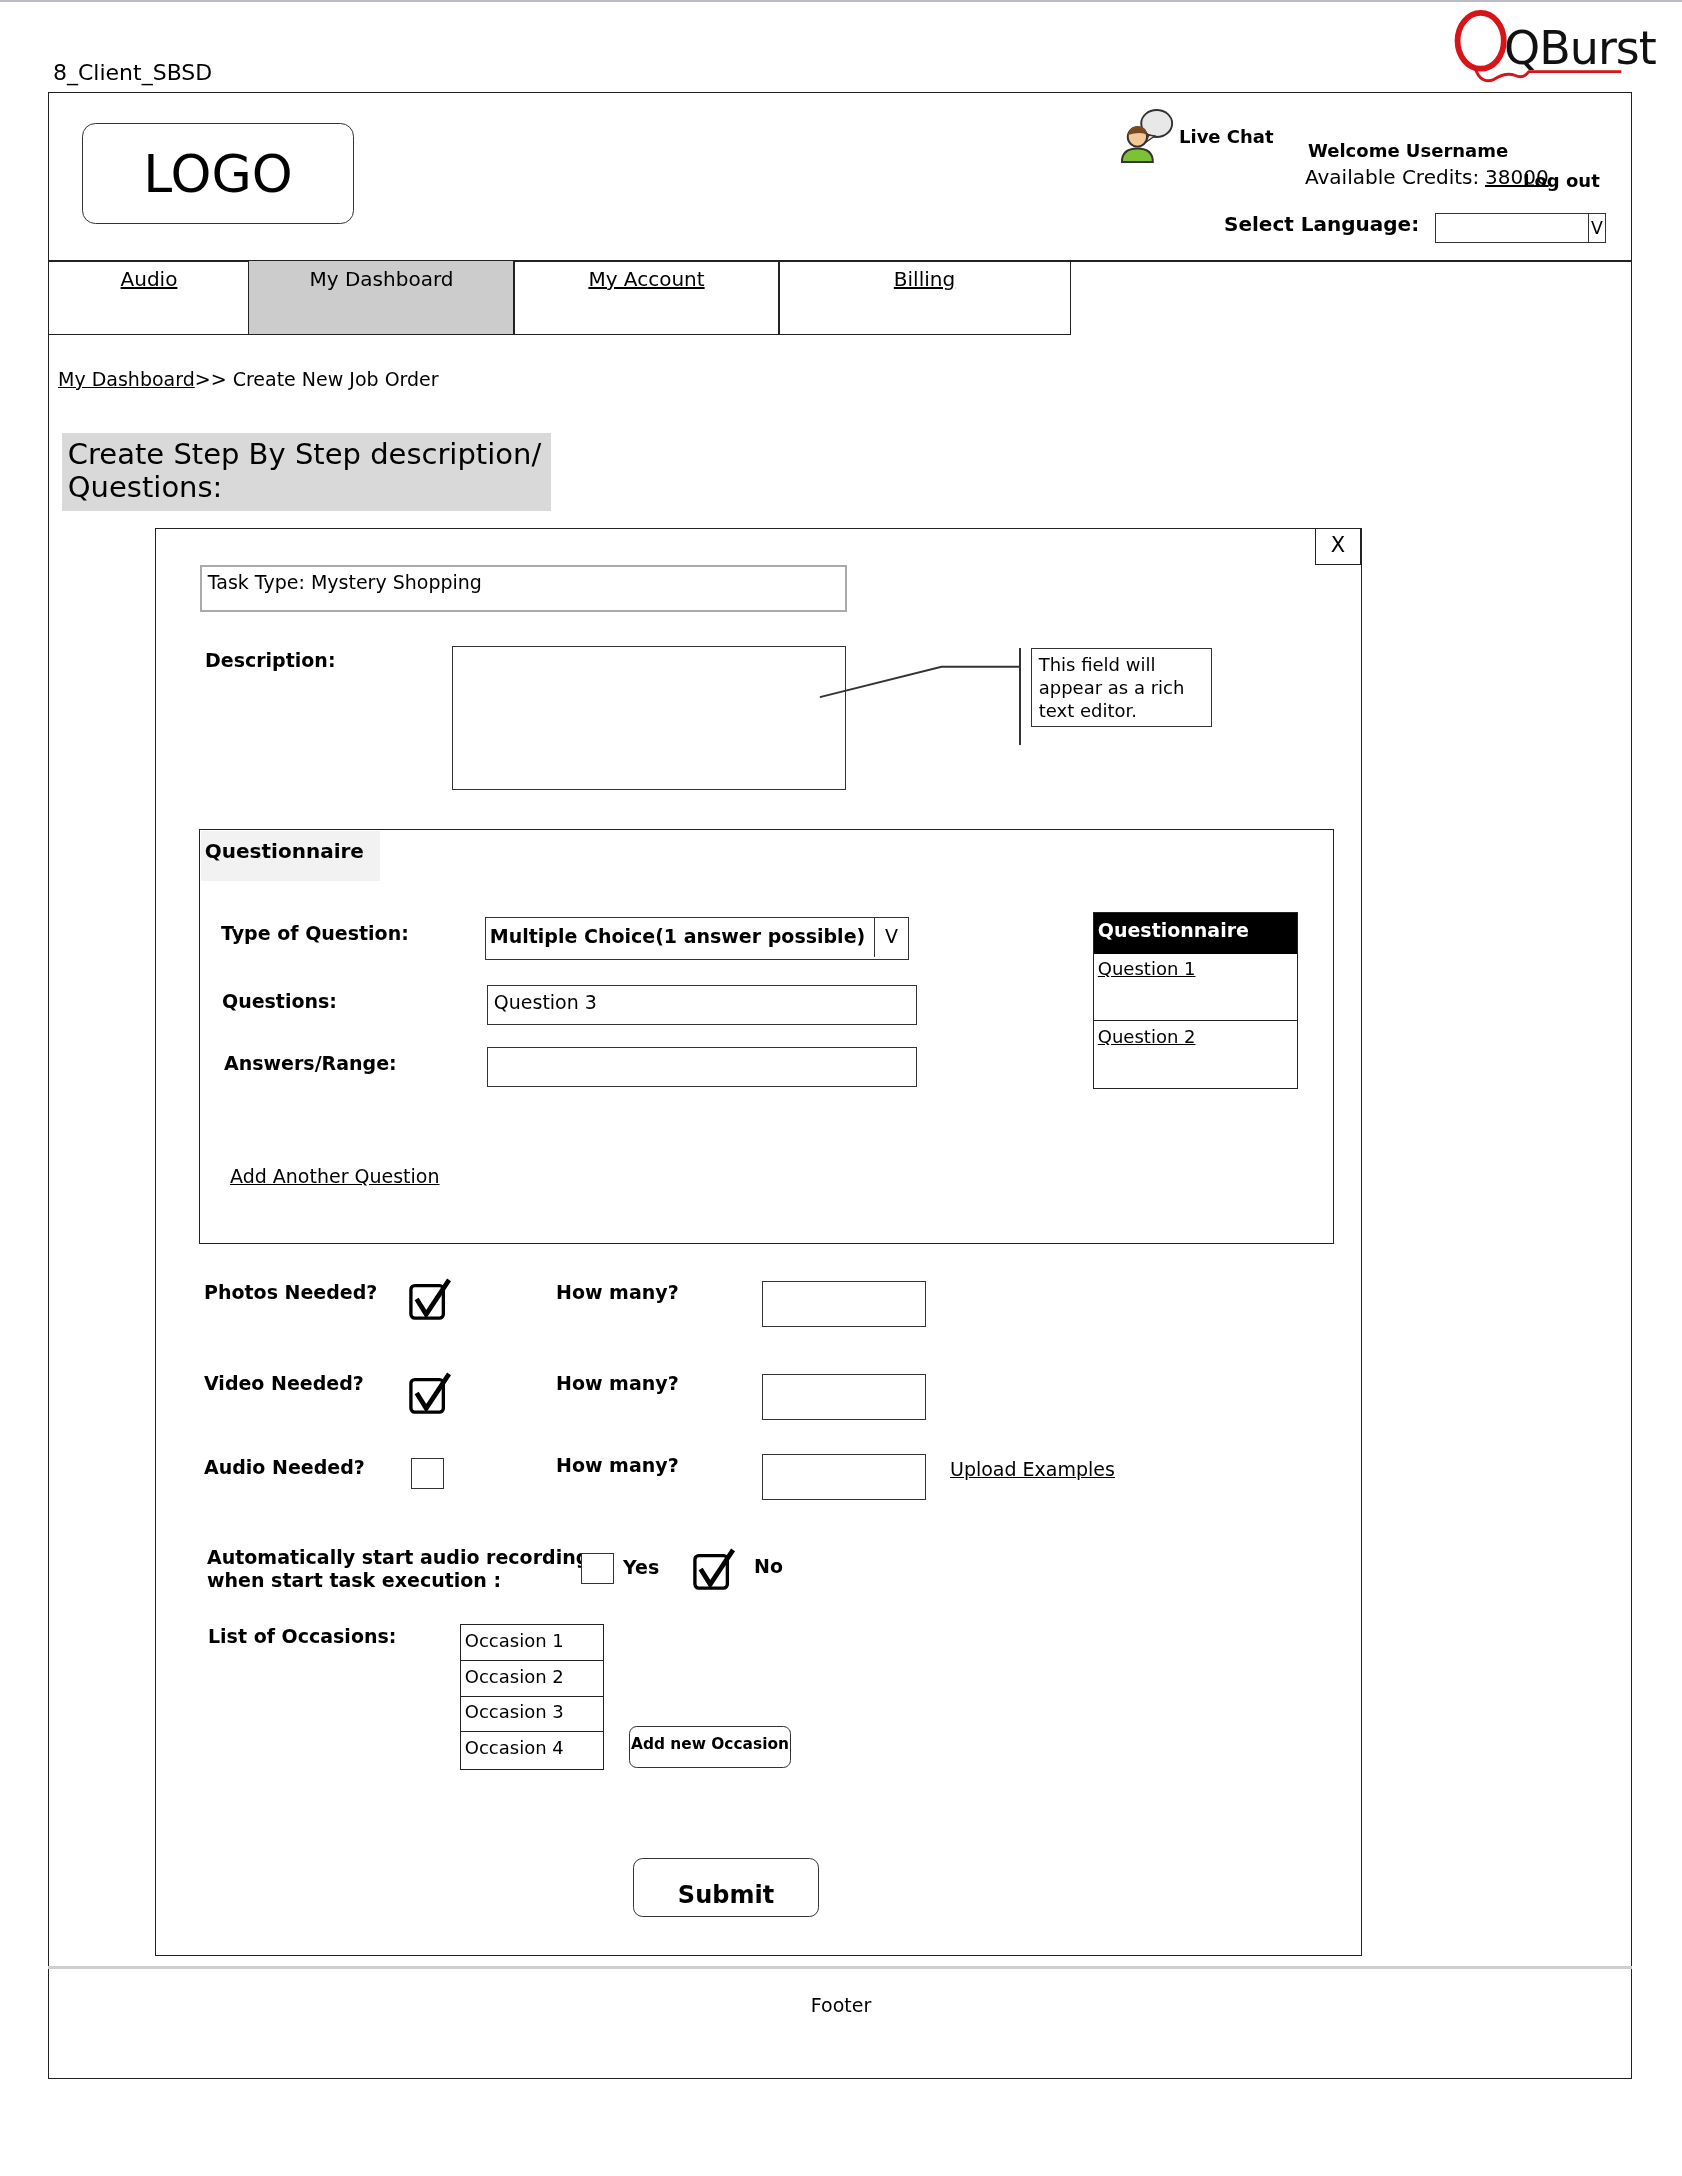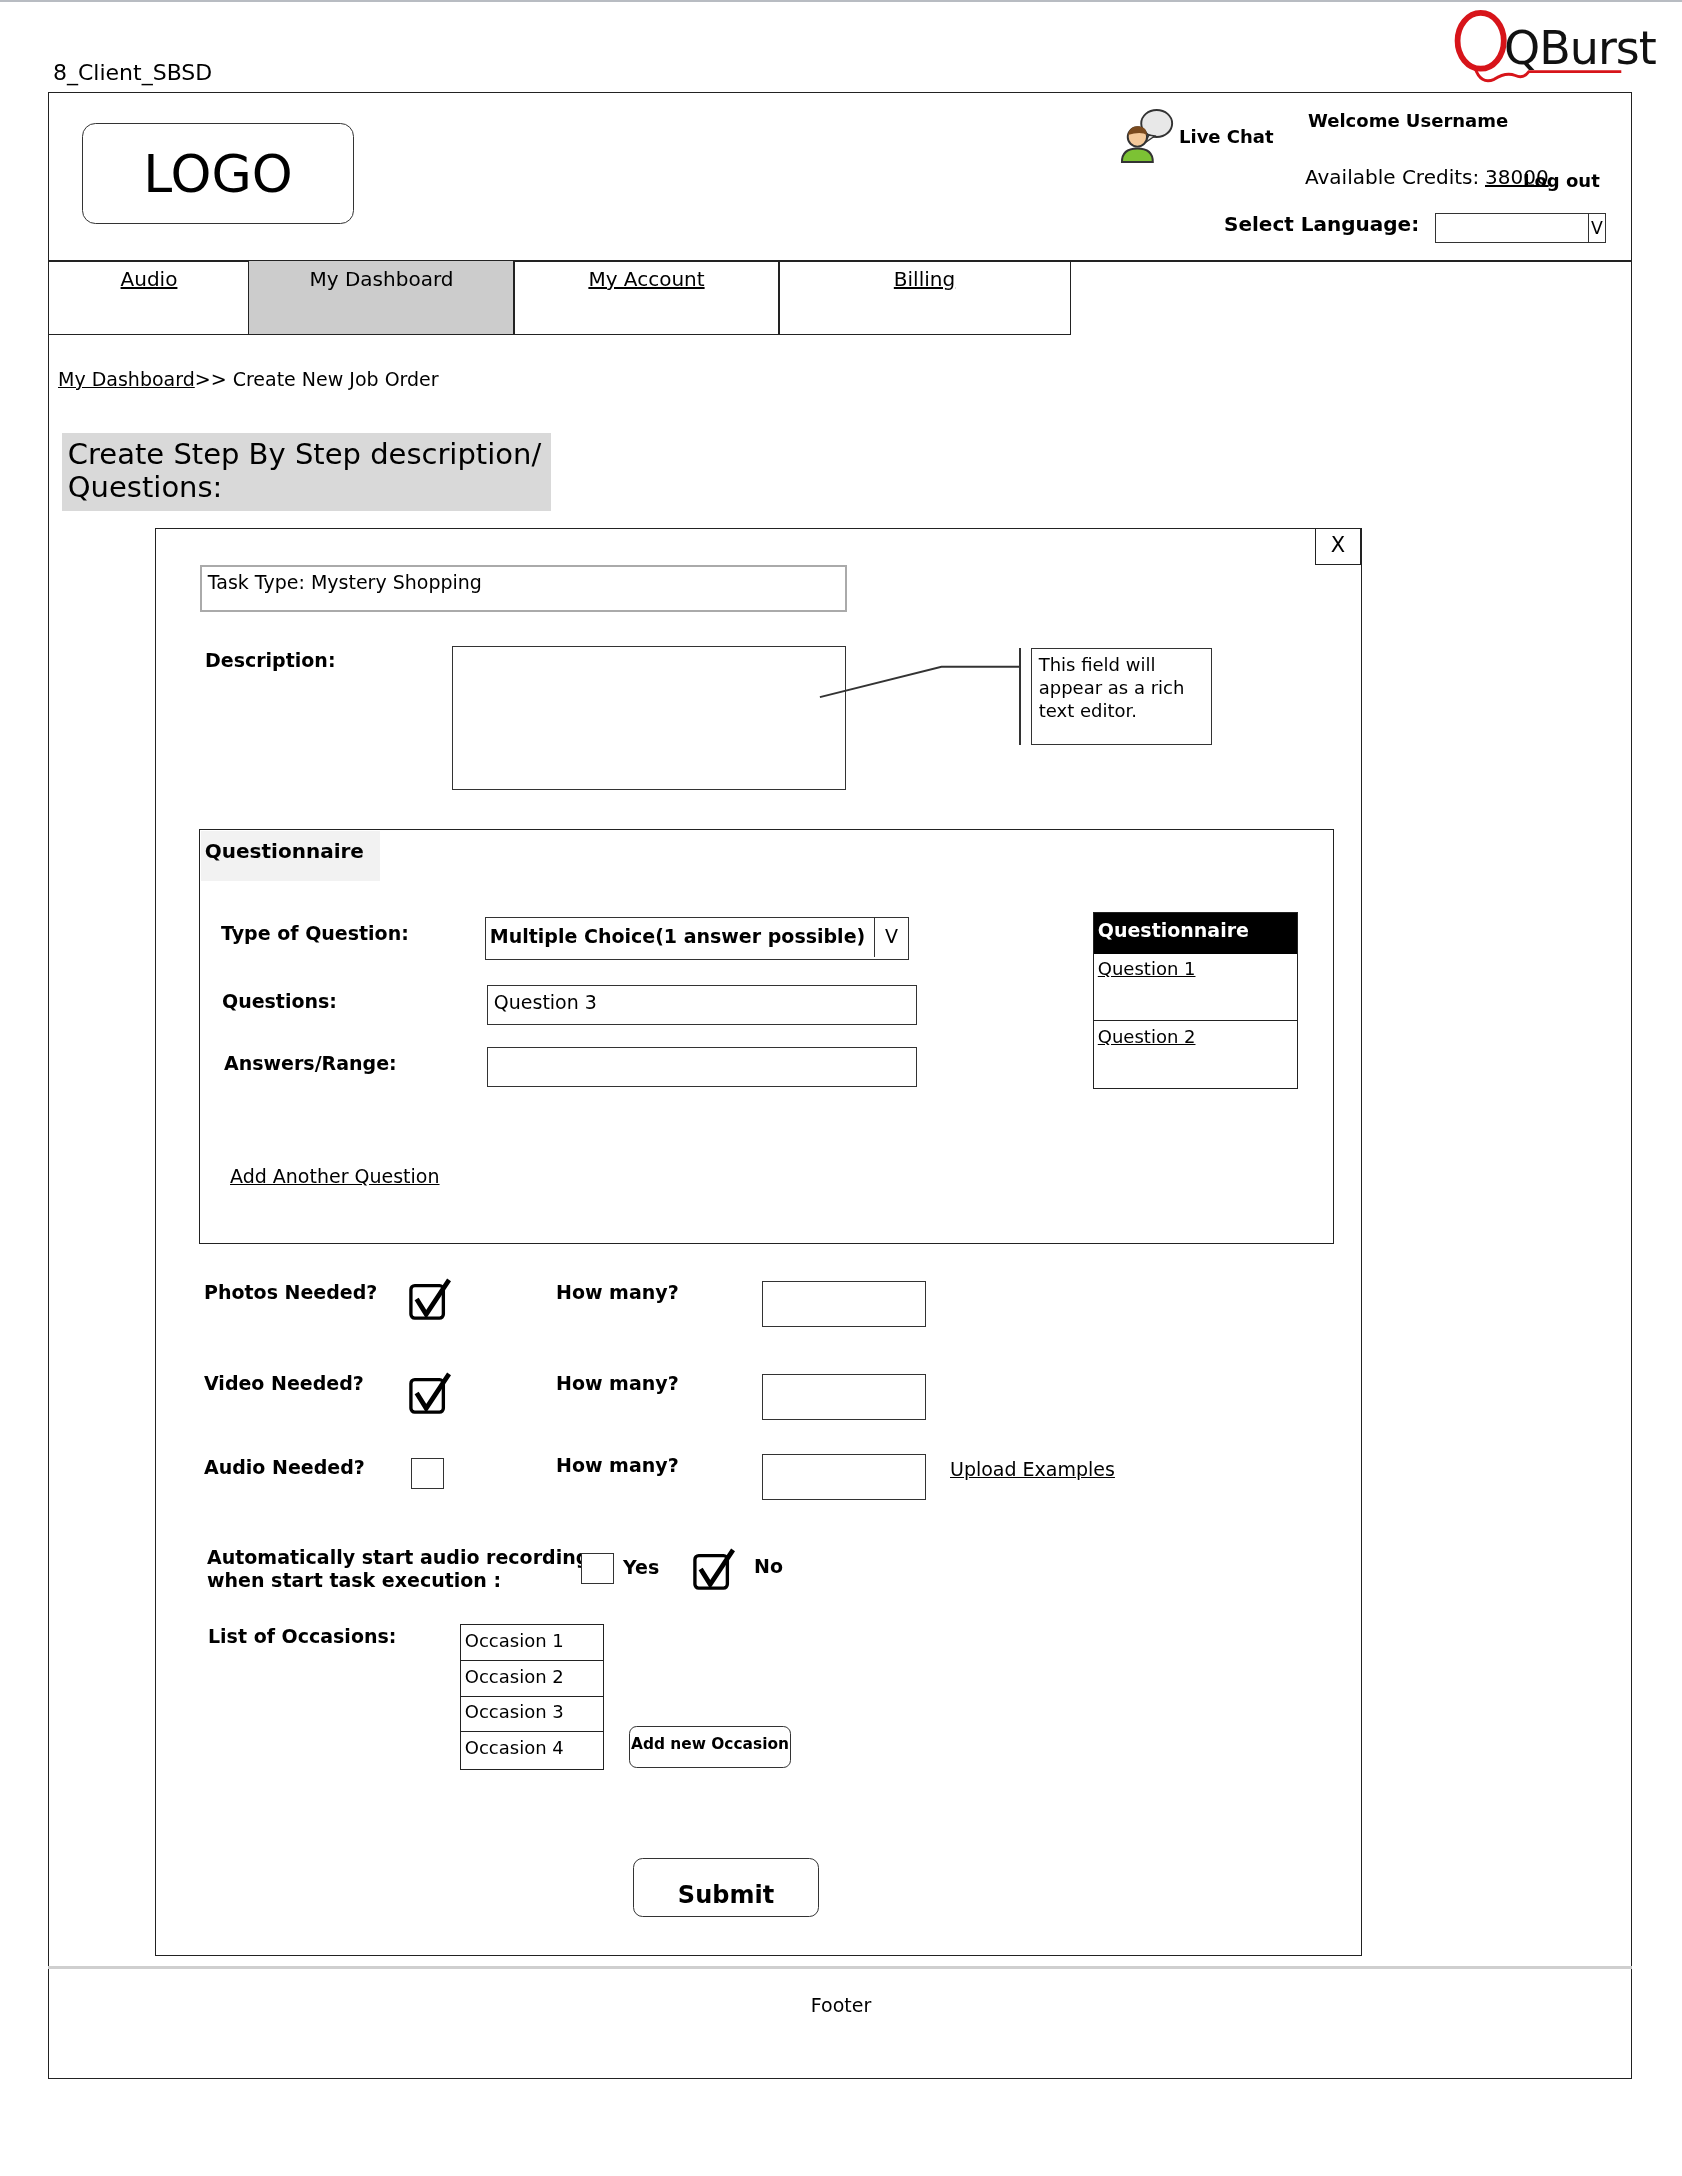--- a/index.html
+++ b/index.html
@@ -9,42 +9,42 @@
   .topline { left: 0; top: 0; width: 1682px; height: 1.9px; background: #b8bcc2; }
   .pagename { left: 53px; top: 60px; font-size: 22px; }
   .qburst { left: 1446px; top: 7.7px; width: 183px; height: 81px; }
   .qburst .word { position: absolute; left: 58px; top: 13.4px; font-size: 46px; color: #111; letter-spacing: -1px; }
   .frame { left: 48px; top: 92px; width: 1584px; height: 1987px; border: 1.9px solid #222; }
   .header-line { left: 48px; top: 260px; width: 1584px; height: 1.9px; background: #222; }
   .logo-box { left: 82px; top: 123px; width: 272px; height: 101px; border: 1.9px solid #333; border-radius: 13.4px; display:flex; align-items:center; justify-content:center; font-size: 52px; }
   .chat-icon { left: 1120px; top: 108px; width: 56px; height: 56px; }
   .hdr-text { font-size: 18px; font-weight: bold; }
   .live-chat { left: 1179px; top: 126px; }
-  .welcome { left: 1308px; top: 110px; }
+  .welcome { left: 1308px; top: 140px; }
   .logout { left: 1523px; top: 126px; margin-top: 44px; }
   .credits { left: 1305px; top: 165px; font-size: 20px; font-weight: normal; }
   .credits u { margin-left: 5.8px; }
   .lang-label { left: 1224px; top: 212px; font-size: 20px; }
   .lang-select { left: 1435px; top: 213px; width: 171px; height: 30px; border: 1px solid #333; background:#fff; }
   .lang-select .arrow { position:absolute; right:0; top:0; width:17.3px; height:28px; border-left:1px solid #333; font-size:17.3px; line-height:28px; text-align:center; }
   .nav-tab { top: 261px; height: 74px; border: 1.9px solid #222; border-top: none; font-size: 20px; text-align: center; padding-top: 5.8px; }
   .nav-tab span { text-decoration: underline; }
   .nav-tab.active { background: #cccccc; }
   .nav-tab.active span { text-decoration: none; }
   .breadcrumb { left: 58px; top: 368px; font-size: 19px; }
   .breadcrumb a { color:#000; text-decoration: underline; }
   .title-box { left: 62px; top: 433px; width: 489px; height: 78px; background: #d9d9d9; font-size: 29px; padding: 4.8px 5.8px; line-height: 33px; }
   .dialog { left: 155px; top: 528px; width: 1207px; height: 1428px; border: 1.9px solid #222; background:#fff; }
   .close-btn { left: 1315px; top: 528px; width: 46px; height: 37px; border: 1.9px solid #222; font-size: 21px; text-align:center; line-height: 33px; background:#fff; }
   .task-type { left: 200px; top: 565px; width: 647px; height: 47px; border: 2.9px solid #aaa; font-size: 19px; padding: 3.8px 5.8px; }
   .label { font-size: 19px; font-weight: bold; }
   .desc-label { left: 205px; top: 649px; }
   .desc-box { left: 452px; top: 646px; width: 394px; height: 144px; border: 1.9px solid #333; background:#fff; }
   .callout-line { left: 817px; top: 663px; width: 211px; height: 38px; }
-  .tooltip { left: 1031px; top: 648px; width: 181px; height: 97px; border: 1.9px solid #333; border-left: 1.9px solid #333; font-size: 18px; padding: 3.8px 6.7px; line-height: 23px; background:#fff; }
+  .tooltip { left: 1031px; top: 648px; width: 181px; height: 79px; border: 1.9px solid #333; border-left: 1.9px solid #333; font-size: 18px; padding: 3.8px 6.7px; line-height: 23px; background:#fff; }
   .tooltip-bar { left: 1019px; top: 648px; width: 1.9px; height: 97px; background:#333; }
   .questionnaire-panel { left: 199px; top: 829px; width: 1135px; height: 415px; border: 1.9px solid #222; }
   .q-header { left: 201px; top: 831px; width: 179px; height: 50px; background: #f2f2f2; font-size: 20px; font-weight: bold; padding: 7.7px 3.8px; }
   .qt-label { left: 221px; top: 922px; }
   .qt-select { left: 485px; top: 917px; width: 424px; height: 43px; border: 1.9px solid #333; font-size: 19px; font-weight: bold; padding: 6.7px 3.8px; }
   .qt-select .arrow { position:absolute; right:0; top:0; width:34px; height:39px; border-left:1.9px solid #333; text-align:center; line-height:37px; font-weight:normal; }
   .qs-label { left: 222px; top: 990px; }
   .qs-input { left: 487px; top: 985px; width: 430px; height: 40px; border: 1.9px solid #333; font-size: 19px; padding: 4.8px 5.8px; }
   .ar-label { left: 224px; top: 1052px; }
   .ar-input { left: 487px; top: 1047px; width: 430px; height: 40px; border: 1.9px solid #333; }

